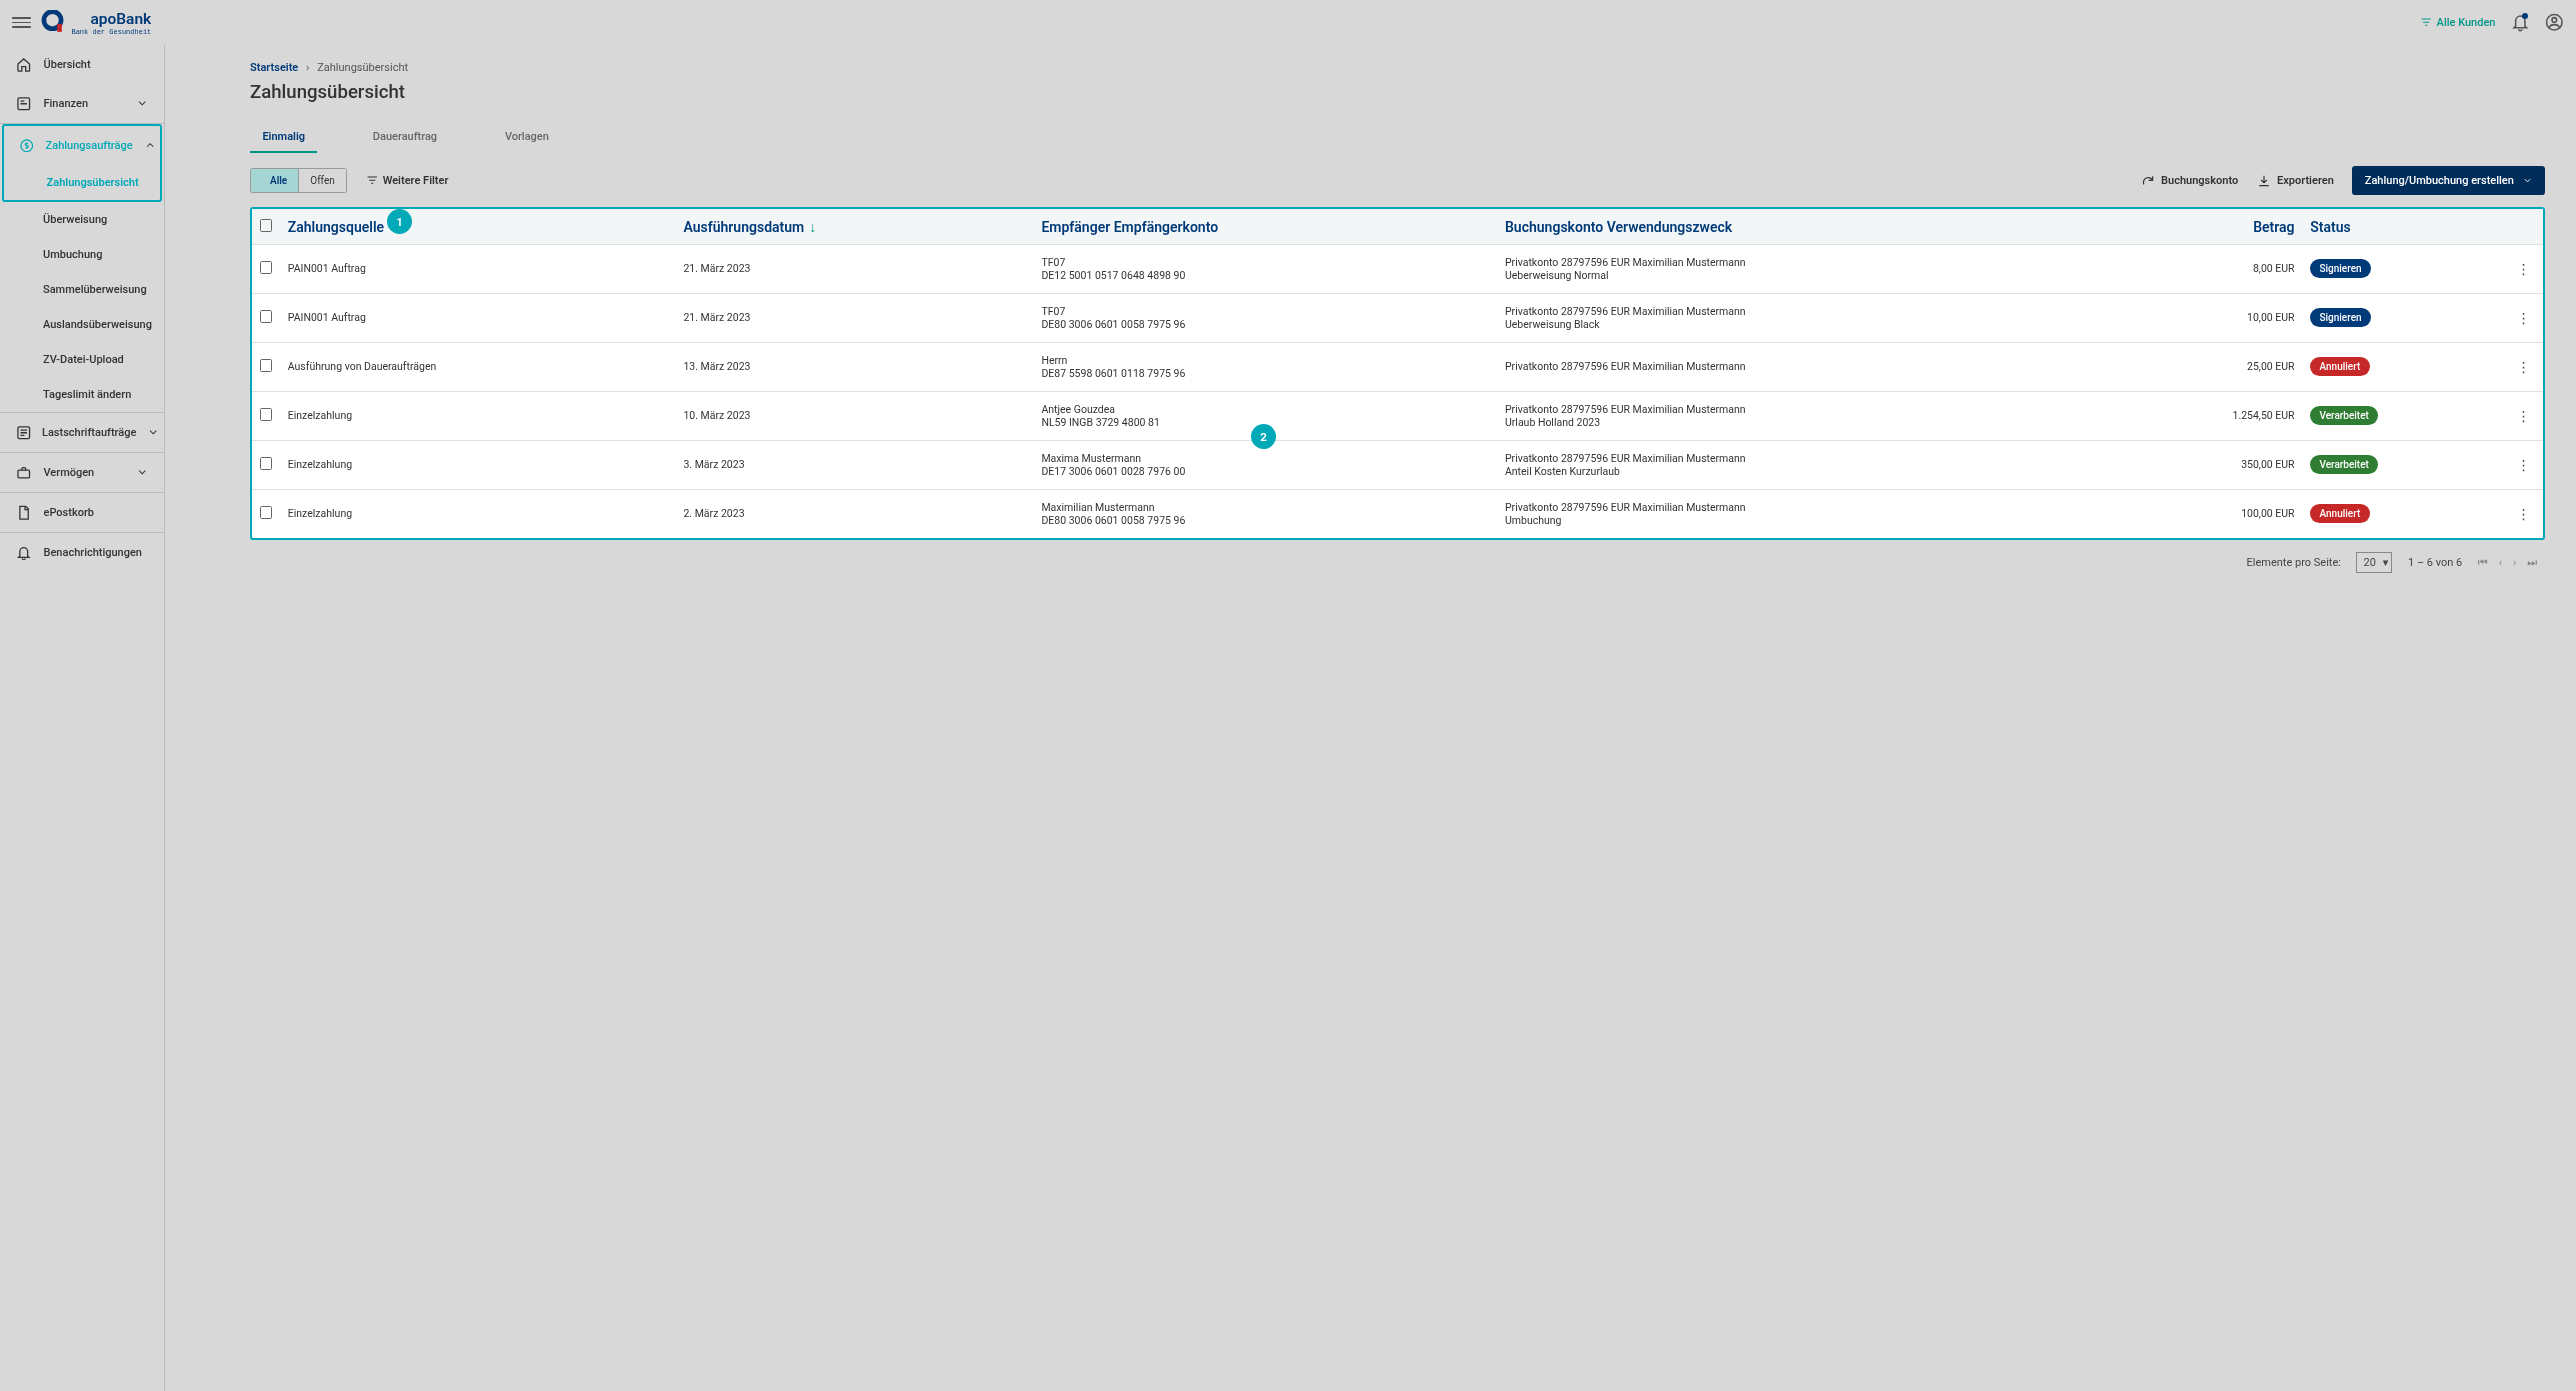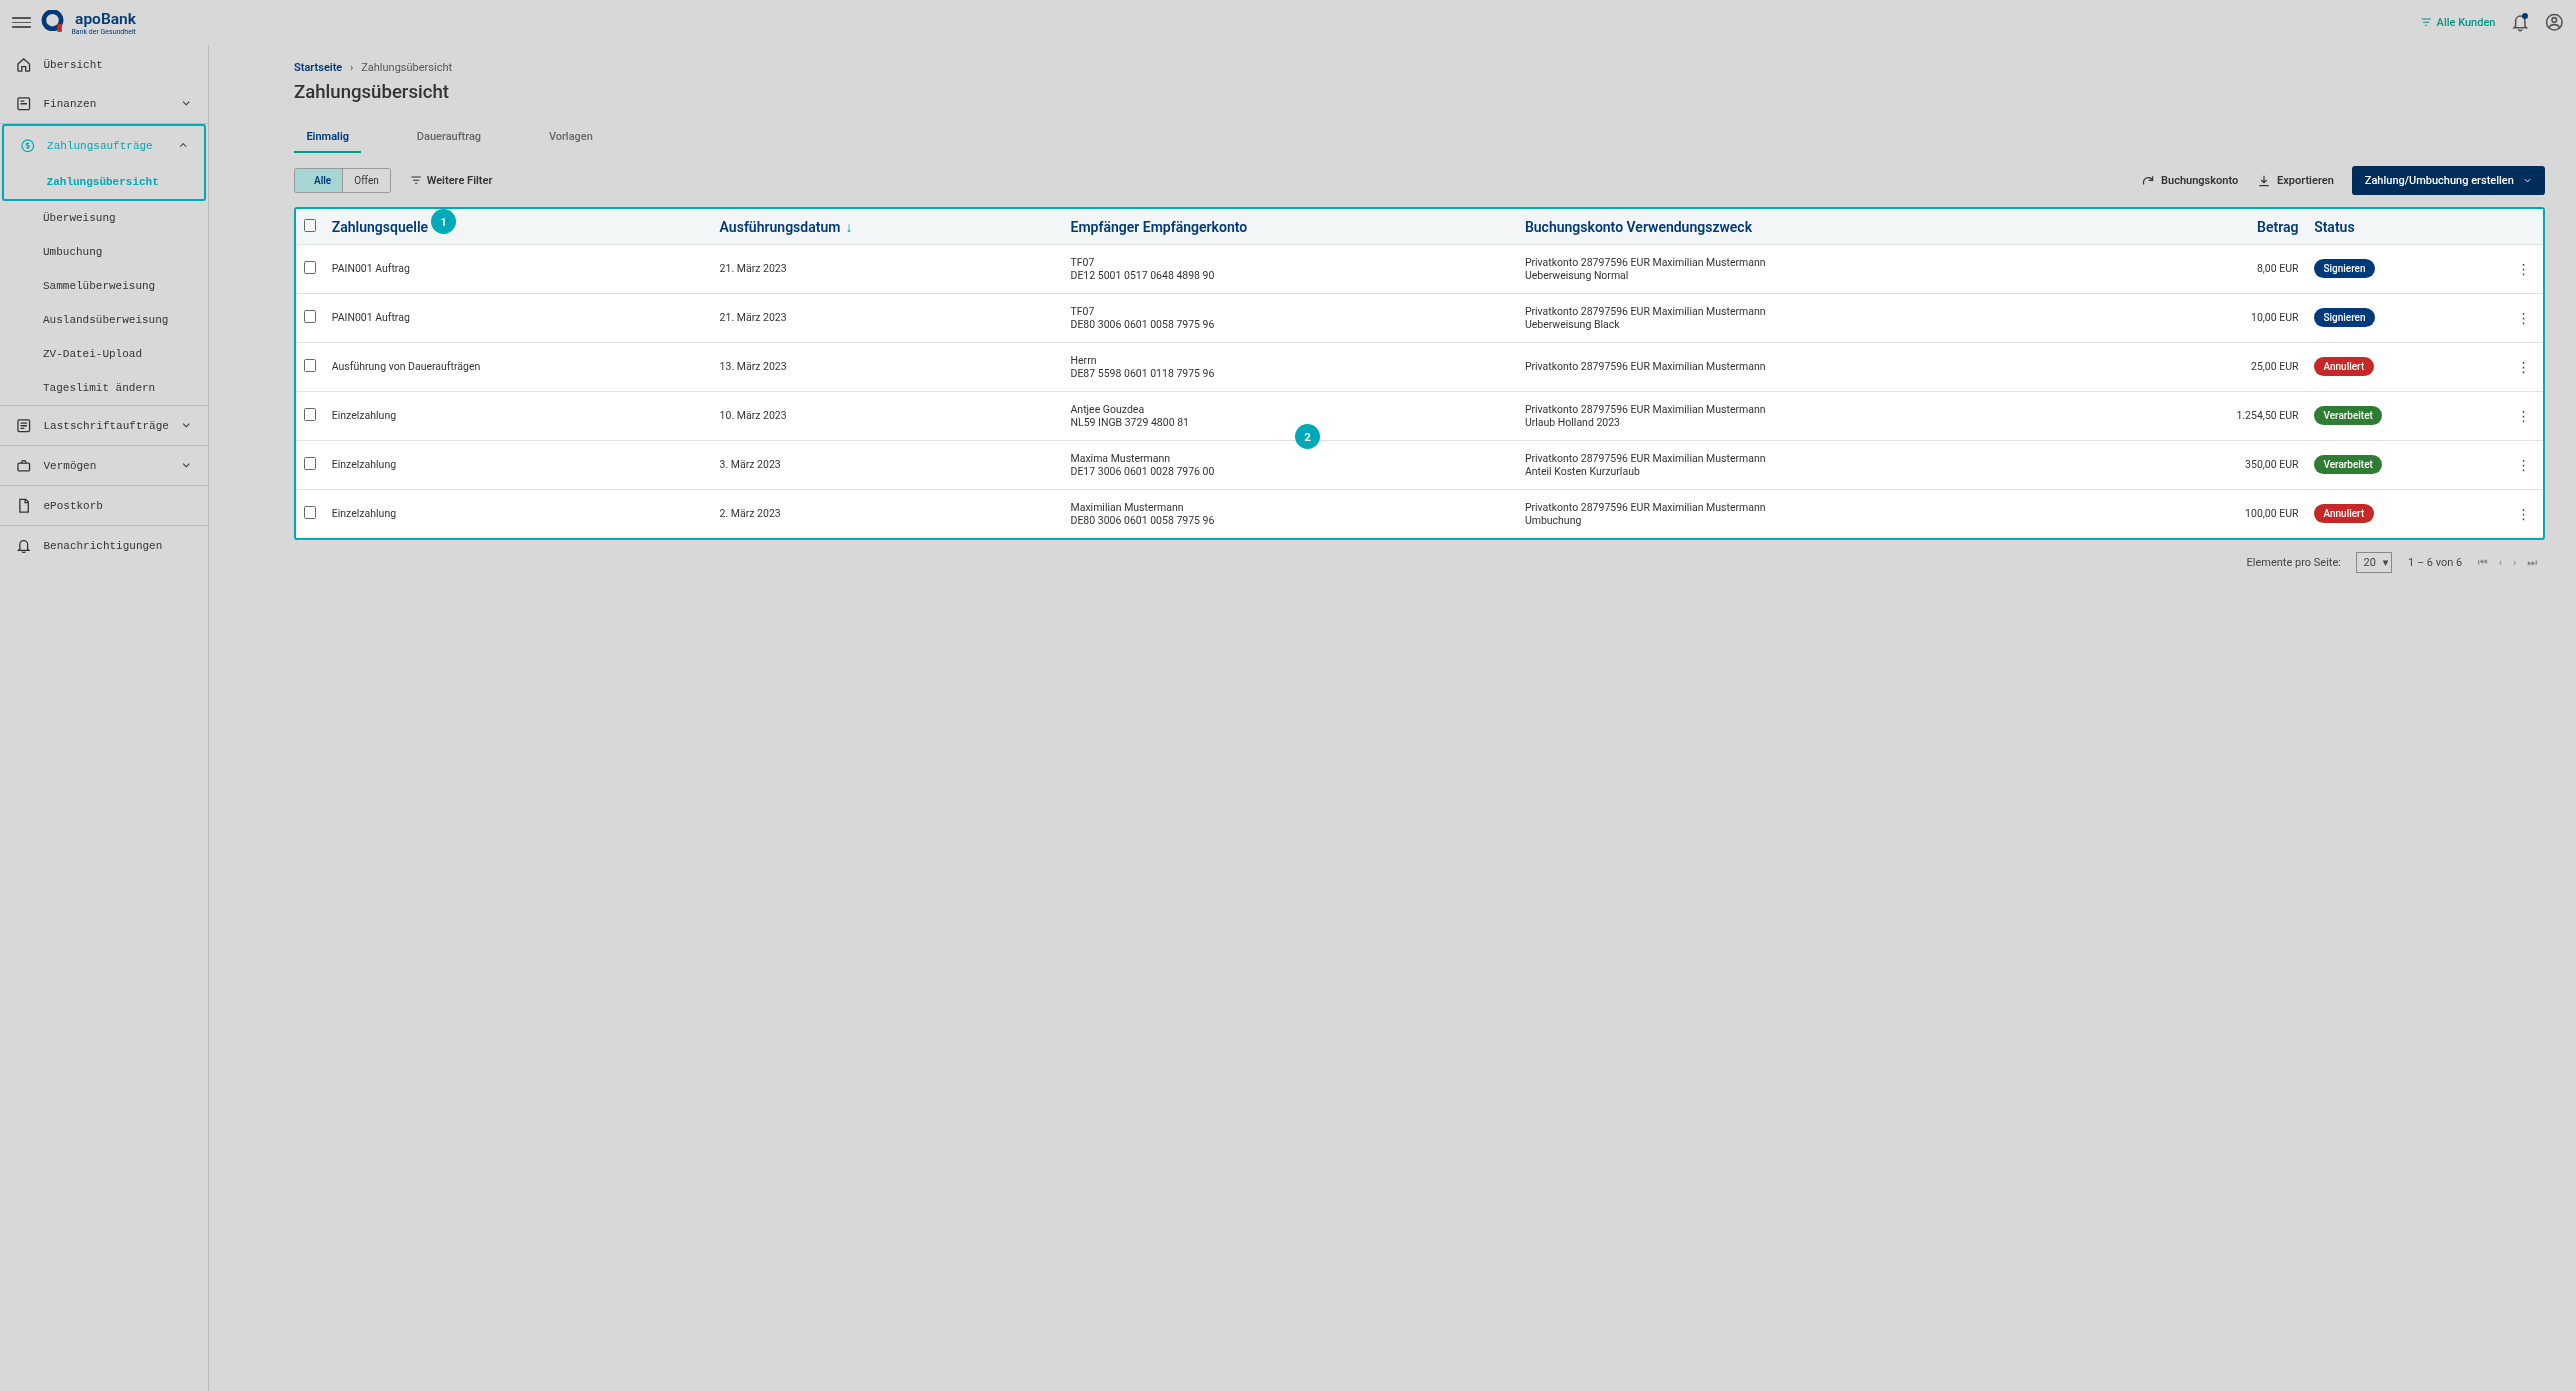--- a/index.html
+++ b/index.html
@@ -5,30 +5,30 @@
   * { box-sizing: border-box; margin: 0; padding: 0; }
   body { font-family: -apple-system, BlinkMacSystemFont, 'Segoe UI', Roboto, Arial, sans-serif; background: #d8d8d8; color: #333; font-size: 11px; }
   
   
   .header { display: flex; align-items: center; height: 45px; padding: 0 12.4px; background: #d8d8d8; }
   .menu-btn { width: 18.6px; height: 18.6px; display: flex; flex-direction: column; justify-content: center; gap: 3.1px; cursor: pointer; margin-right: 9.3px; }
   .menu-btn span { display: block; height: 1.6px; background: #555; border-radius: 0.8px; }
   .logo { display: flex; align-items: center; gap: 6.2px; text-align: right; }
   .logo-icon { width: 25px; height: 25px; }
   .logo-text { font-size: 15.5px; font-weight: 600; color: #003a78; }
-  .logo-sub { font-size: 7px; color: #003a78; }
+  .logo-sub { font-size: 7px; color: #003a78; font-family: Liberation Mono, monospace; }
   .header-right { margin-left: auto; display: flex; align-items: center; gap: 15.5px; }
   .filter-kunden { display: flex; align-items: center; gap: 4.7px; color: #009688; font-weight: 500; cursor: pointer; }
   .bell, .user-icon { width: 18.6px; height: 18.6px; cursor: pointer; color: #555; position: relative; }
   .bell-dot { position: absolute; top: 0; right: 1.6px; width: 6.2px; height: 6.2px; background: #003a78; border-radius: 50%; }
 
   .layout { display: flex; }
   
   
-  .sidebar { width: 209px; background: #d8d8d8; border-right: 0.8px solid #bbb; min-height: calc(100vh - 45px); font-family: Liberation Mono, monospace; }
+  .sidebar { width: 165px; background: #d8d8d8; border-right: 0.8px solid #bbb; min-height: calc(100vh - 45px); }
   .nav-item { display: flex; align-items: center; padding: 11px 15.5px; gap: 11px; color: #333; font-weight: 500; cursor: pointer; position: relative; }
   .nav-item .icon { width: 17px; height: 17px; display: flex; align-items: center; justify-content: center; }
   .nav-item .chev { margin-left: auto; }
   .nav-item.border-b { border-bottom: 0.8px solid #bbb; }
   .nav-highlighted { border: 2.3px solid #00a9b7; border-radius: 3.1px; margin: 0 1.6px; }
   .nav-item.active { color: #00a9b7; }
   .nav-sub { padding-left: 43px; }
   .nav-item.sub-active { color: #00a9b7; font-weight: 600; }
 
   

